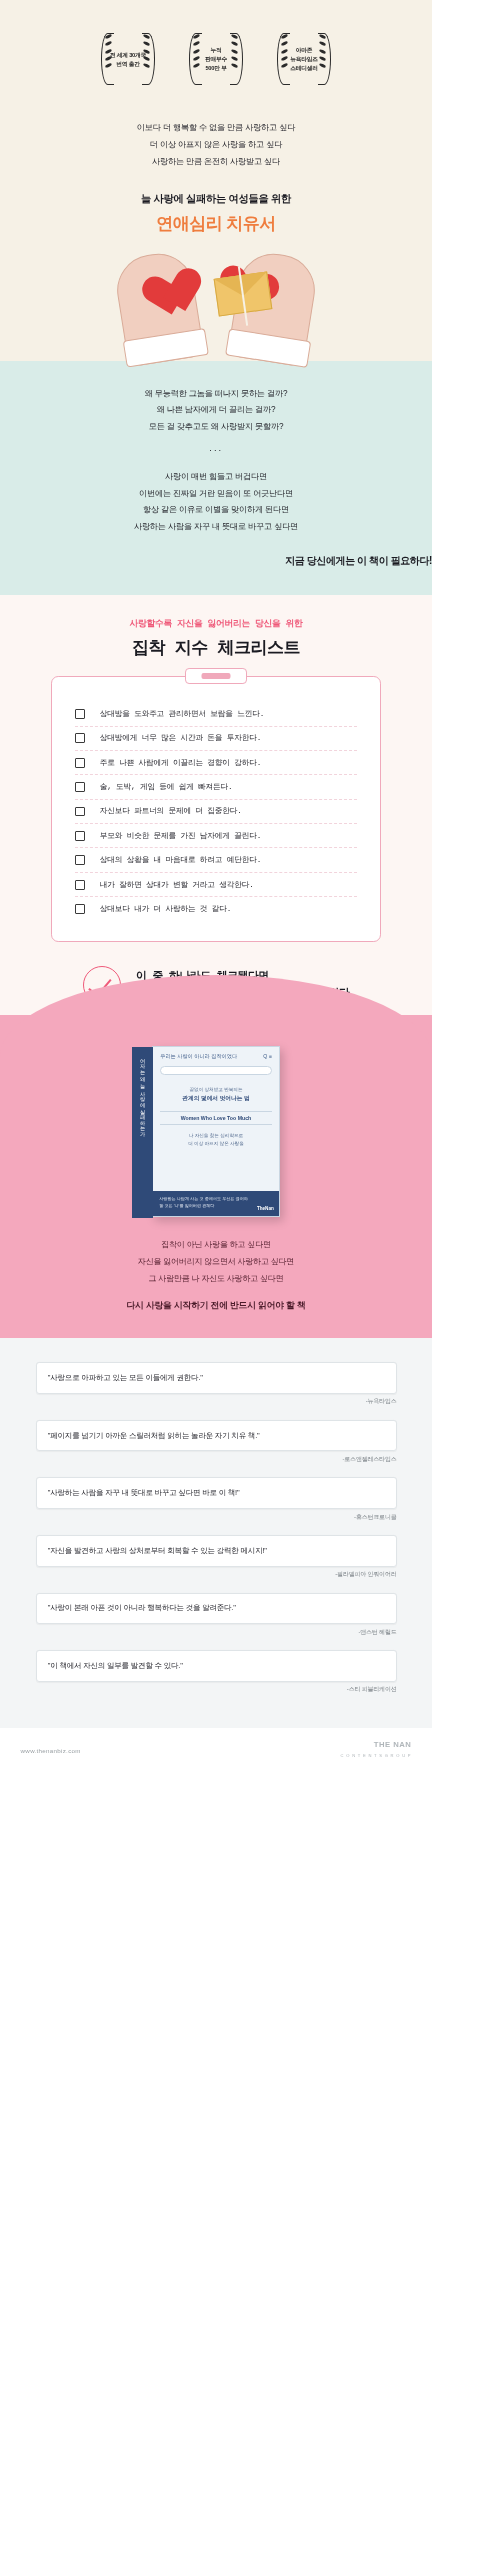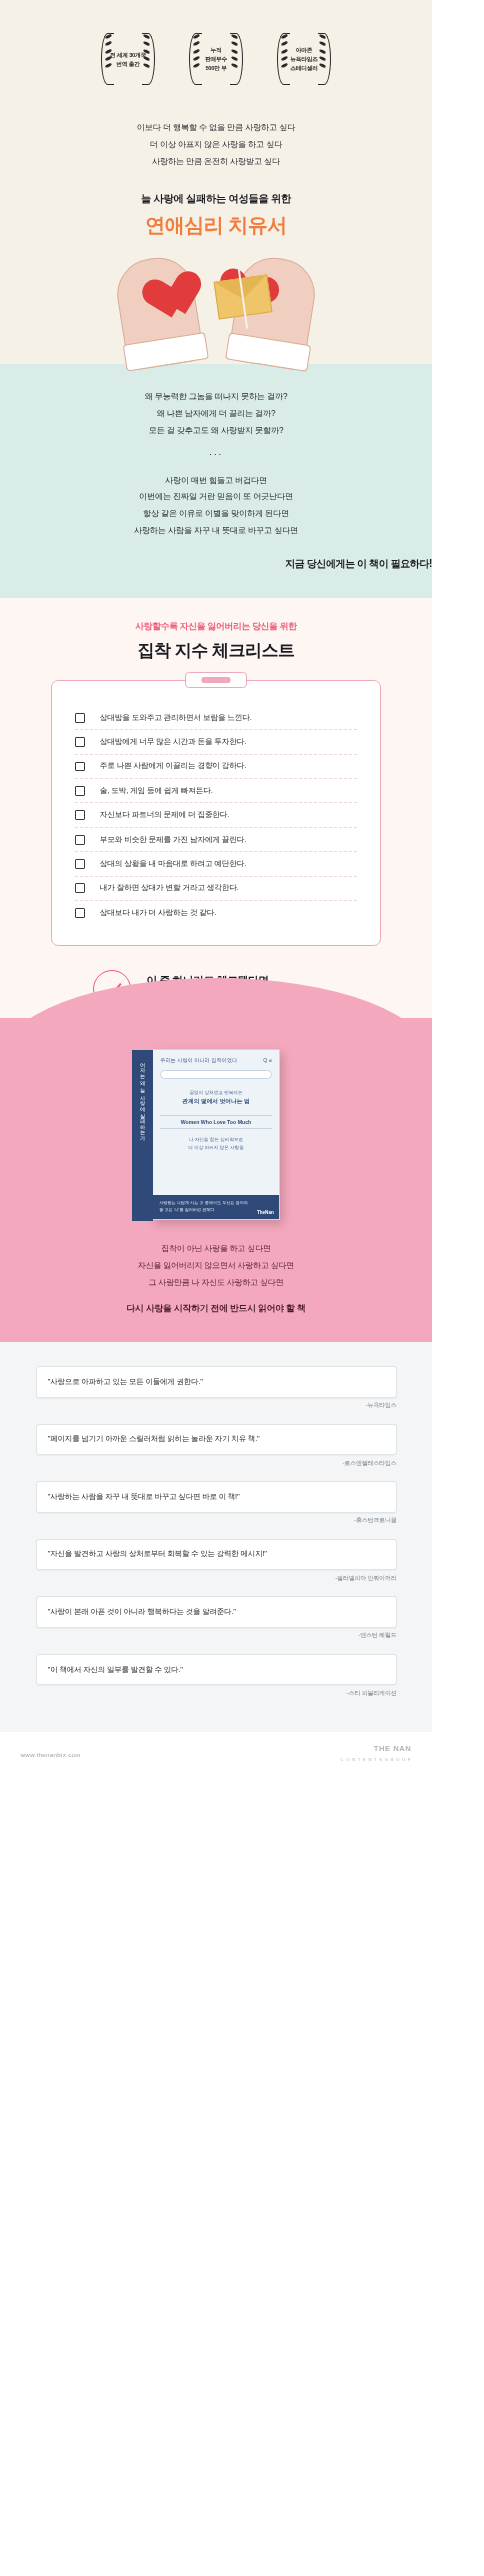--- a/index.html
+++ b/index.html
@@ -83,21 +83,21 @@
   }
   .title-block { text-align: center; margin-bottom: 5.2px; }
   .title-sub {
     font-size: 10.3px;
     font-weight: 700;
     color: #1b1b22;
     letter-spacing: -0.3px;
     margin-bottom: 7.2px;
   }
   .title-main {
-    font-size: 20px;
+    font-size: 17px;
     font-weight: 700;
     color: #ef7d3e;
     letter-spacing: -0.5px;
     line-height: 1.25;
   }
 
   
   .illus {
     position: relative;
     height: 118px;
@@ -193,20 +193,21 @@
     letter-spacing: -0.4px;
     text-align: right;
   }
 
   
   .sec-check {
     background: #fdf6f3;
     padding: 23px 0 5.2px;
     text-align: center;
     position: relative;
+    font-family: Liberation Mono, monospace;
   }
   .check-kicker {
     font-size: 8.8px;
     font-weight: 700;
     color: #ef5a7a;
     letter-spacing: -0.3px;
     margin-bottom: 6.2px;
   }
   .check-title {
     font-size: 17px;

